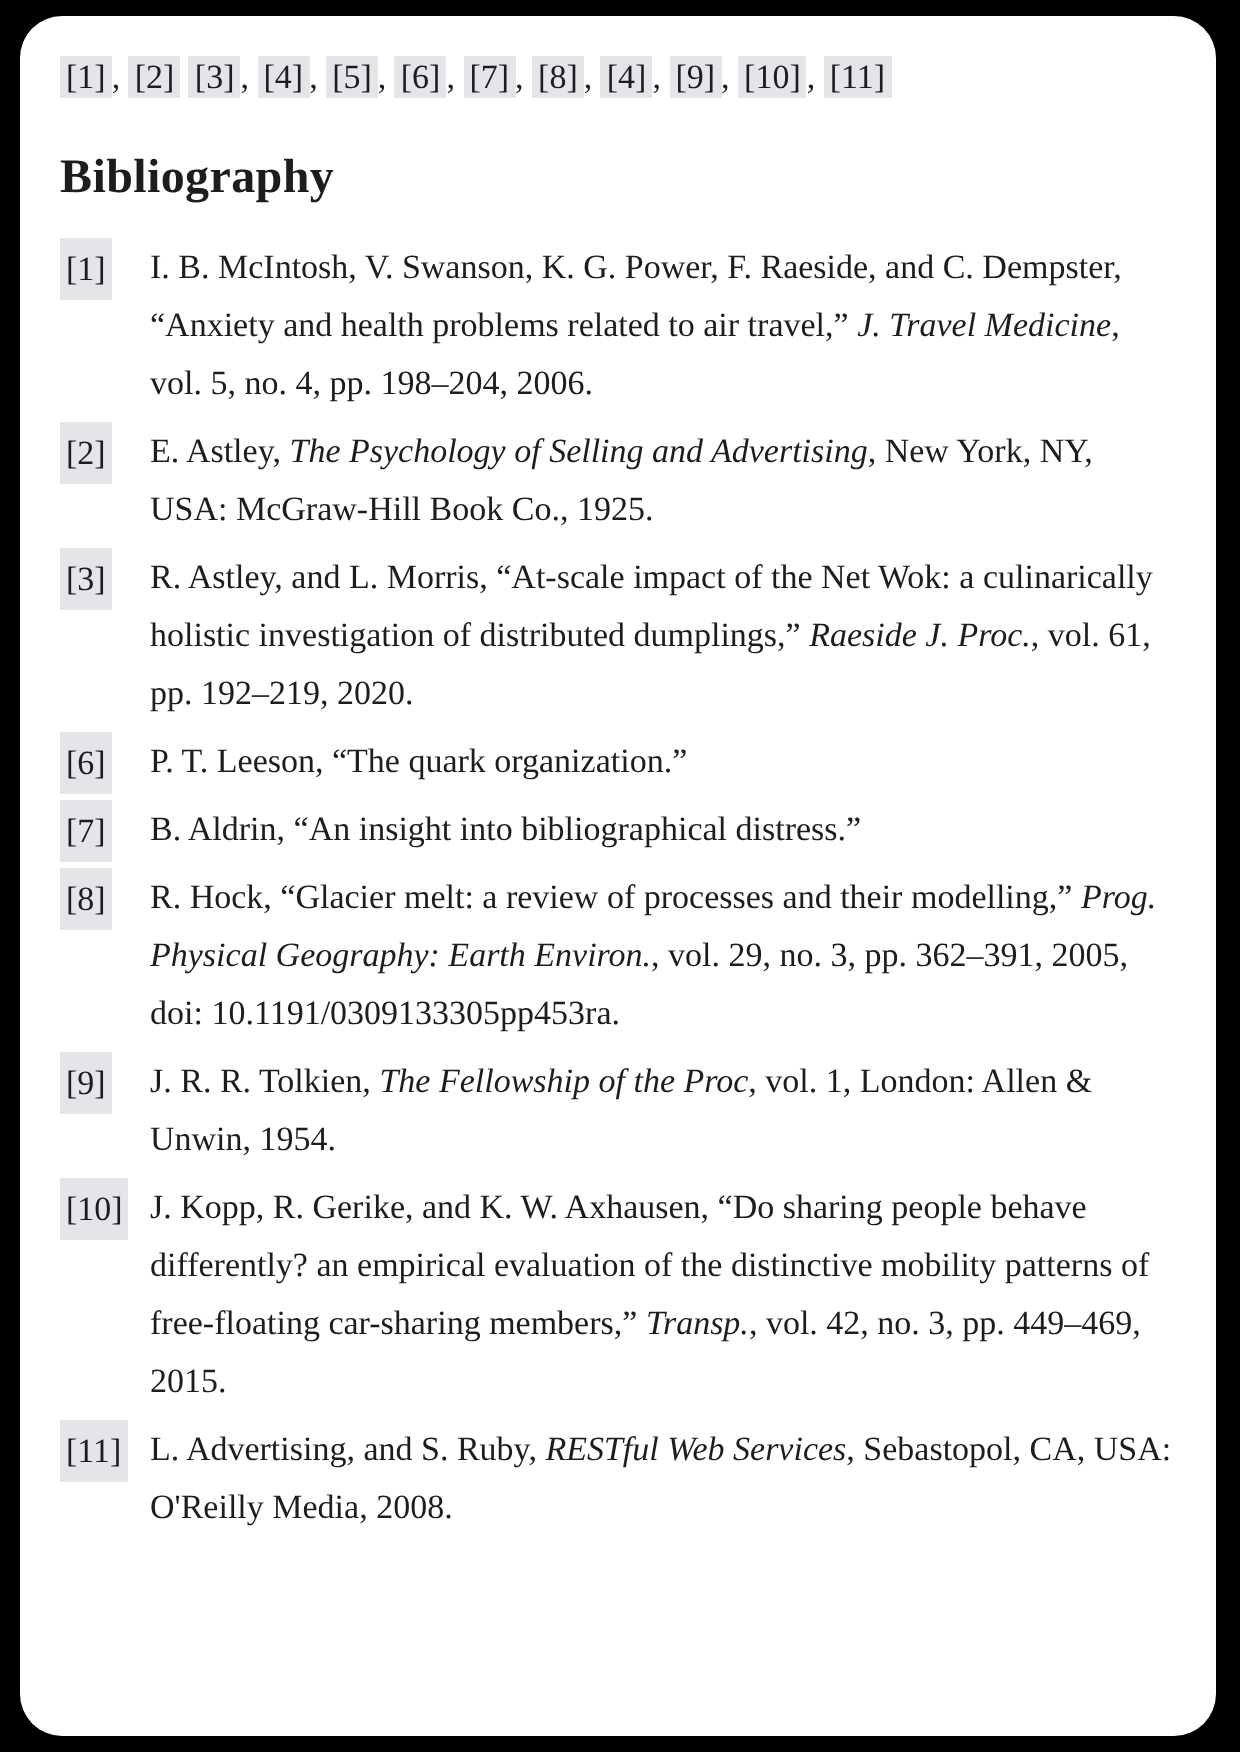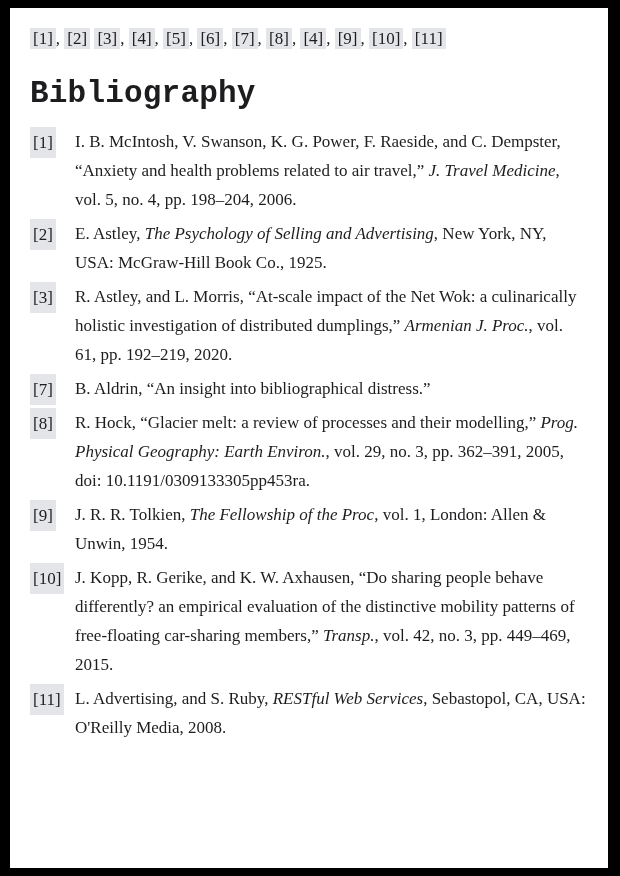--- a/index.html
+++ b/index.html
@@ -13,39 +13,40 @@
     margin: 0; padding: 0;
     width: 620px; height: 876px;
     background: var(--frame);
     overflow: hidden;
   }
   .page {
     position: absolute;
     top: 8px; left: 10px; right: 12px; bottom: 8px;
     background: var(--page-bg);
     overflow: hidden;
+    border-radius: 21px;
   }
   .content {
     padding: 12px 20px 0 20px;
     color: var(--ink);
     font-family: "Liberation Serif", "DejaVu Serif", serif;
     font-size: 17px;
   }
   .cite-line {
     margin-top: 4px;
     line-height: 29px;
     white-space: nowrap;
   }
   .cite-ref {
     background: var(--hl);
     padding: 1px 3px;
   }
   h1.bib-heading {
-    font-family: Liberation Mono, monospace;
-    font-size: 31px;
+    font-family: Liberation Serif, serif;
+    font-size: 24px;
     font-weight: 700;
     line-height: 1.2;
     margin: 22px 0 15px 0;
     letter-spacing: 0.2px;
   }
   ul.bib-list {
     list-style: none;
     margin: 0; padding: 0;
   }
   li.bib-entry {
@@ -76,24 +77,24 @@
 <div class="page">
   <div class="content">
 
     <div class="cite-line"><span class="cite-ref">[1]</span><span>, </span><span class="cite-ref">[2]</span><span> </span><span class="cite-ref">[3]</span><span>, </span><span class="cite-ref">[4]</span><span>, </span><span class="cite-ref">[5]</span><span>, </span><span class="cite-ref">[6]</span><span>, </span><span class="cite-ref">[7]</span><span>, </span><span class="cite-ref">[8]</span><span>, </span><span class="cite-ref">[4]</span><span>, </span><span class="cite-ref">[9]</span><span>, </span><span class="cite-ref">[10]</span><span>, </span><span class="cite-ref">[11]</span></div>
 
     <h1 class="bib-heading">Bibliography</h1>
 
     <ul class="bib-list">
         <li class="bib-entry"><span class="bib-label">[1]</span><span class="bib-text"><span>I. B. McIntosh, V. Swanson, K. G. Power, F. Raeside, and C. Dempster, “Anxiety and health problems related to air travel,” </span><span class="seg-italic">J. Travel Medicine</span><span>, vol. 5, no. 4, pp. 198–204, 2006.</span></span></li>
         <li class="bib-entry"><span class="bib-label">[2]</span><span class="bib-text"><span>E. Astley, </span><span class="seg-italic">The Psychology of Selling and Advertising</span><span>, New York, NY, USA: McGraw-Hill Book Co., 1925.</span></span></li>
-        <li class="bib-entry"><span class="bib-label">[3]</span><span class="bib-text"><span>R. Astley, and L. Morris, “At-scale impact of the Net Wok: a culinarically holistic investigation of distributed dumplings,” </span><span class="seg-italic">Armenian J. Proc.</span><span>, vol. 61, pp. 192–219, 2020.</span></span></li>
+        <li class="bib-entry"><span class="bib-label">[3]</span><span class="bib-text"><span>R. Astley, and L. Morris, “At-scale impact of the Net Wok: a culinarically holistic investigation of distributed dumplings,” </span><span class="seg-italic">Raeside J. Proc.</span><span>, vol. 61, pp. 192–219, 2020.</span></span></li>
         <li class="bib-entry"><span class="bib-label">[4]</span></li>
         <li class="bib-entry"><span class="bib-label">[5]</span></li>
-        <li class="bib-entry"><span class="bib-label">[6]</span></li>
+        <li class="bib-entry"><span class="bib-label">[6]</span><span class="bib-text"><span>P. T. Leeson, “The quark organization.”</span></span></li>
         <li class="bib-entry"><span class="bib-label">[7]</span><span class="bib-text"><span>B. Aldrin, “An insight into bibliographical distress.”</span></span></li>
         <li class="bib-entry"><span class="bib-label">[8]</span><span class="bib-text"><span>R. Hock, “Glacier melt: a review of processes and their modelling,” </span><span class="seg-italic">Prog. Physical Geography: Earth Environ.</span><span>, vol. 29, no. 3, pp. 362–391, 2005, doi: 10.1191/0309133305pp453ra.</span></span></li>
         <li class="bib-entry"><span class="bib-label">[9]</span><span class="bib-text"><span>J. R. R. Tolkien, </span><span class="seg-italic">The Fellowship of the Proc</span><span>, vol. 1, London: Allen &amp; Unwin, 1954.</span></span></li>
         <li class="bib-entry"><span class="bib-label">[10]</span><span class="bib-text"><span>J. Kopp, R. Gerike, and K. W. Axhausen, “Do sharing people behave differently? an empirical evaluation of the distinctive mobility patterns of free-floating car-sharing members,” </span><span class="seg-italic">Transp.</span><span>, vol. 42, no. 3, pp. 449–469, 2015.</span></span></li>
         <li class="bib-entry"><span class="bib-label">[11]</span><span class="bib-text"><span>L. Advertising, and S. Ruby, </span><span class="seg-italic">RESTful Web Services</span><span>, Sebastopol, CA, USA: O'Reilly Media, 2008.</span></span></li>
       </ul>
 
   </div>
 </div>
 

